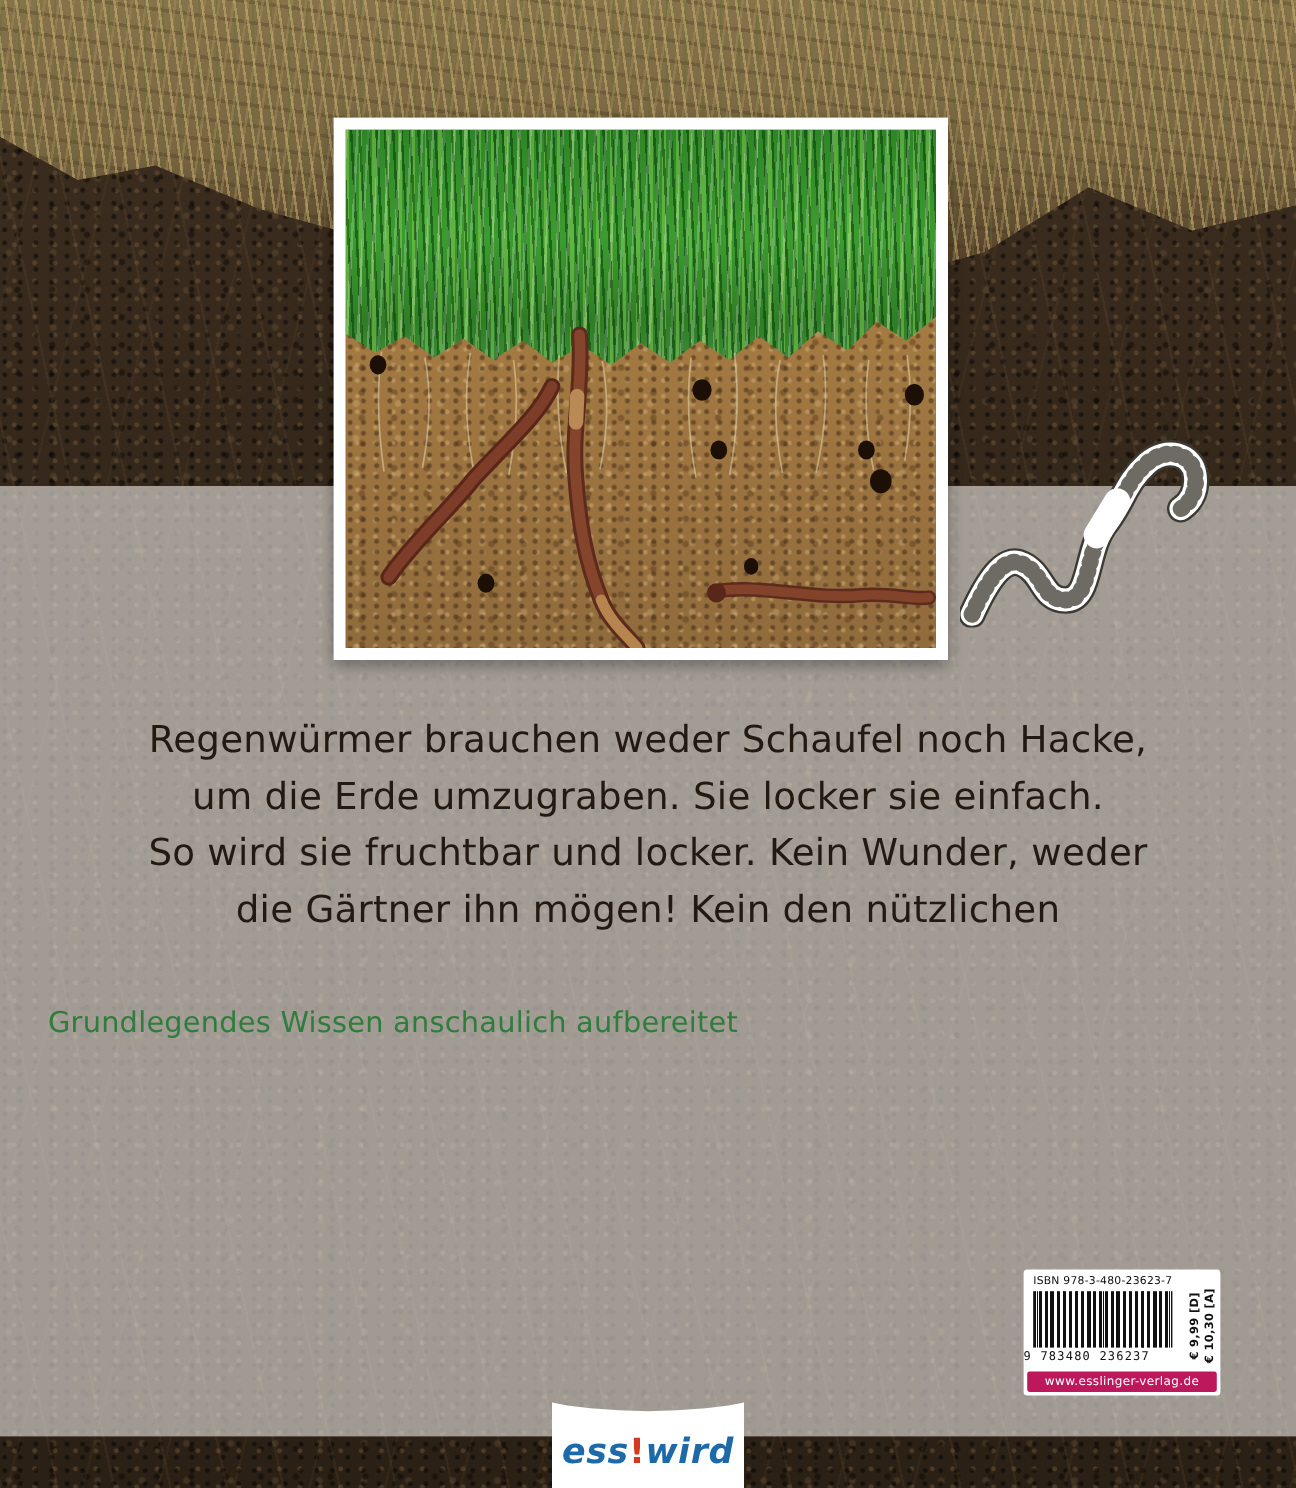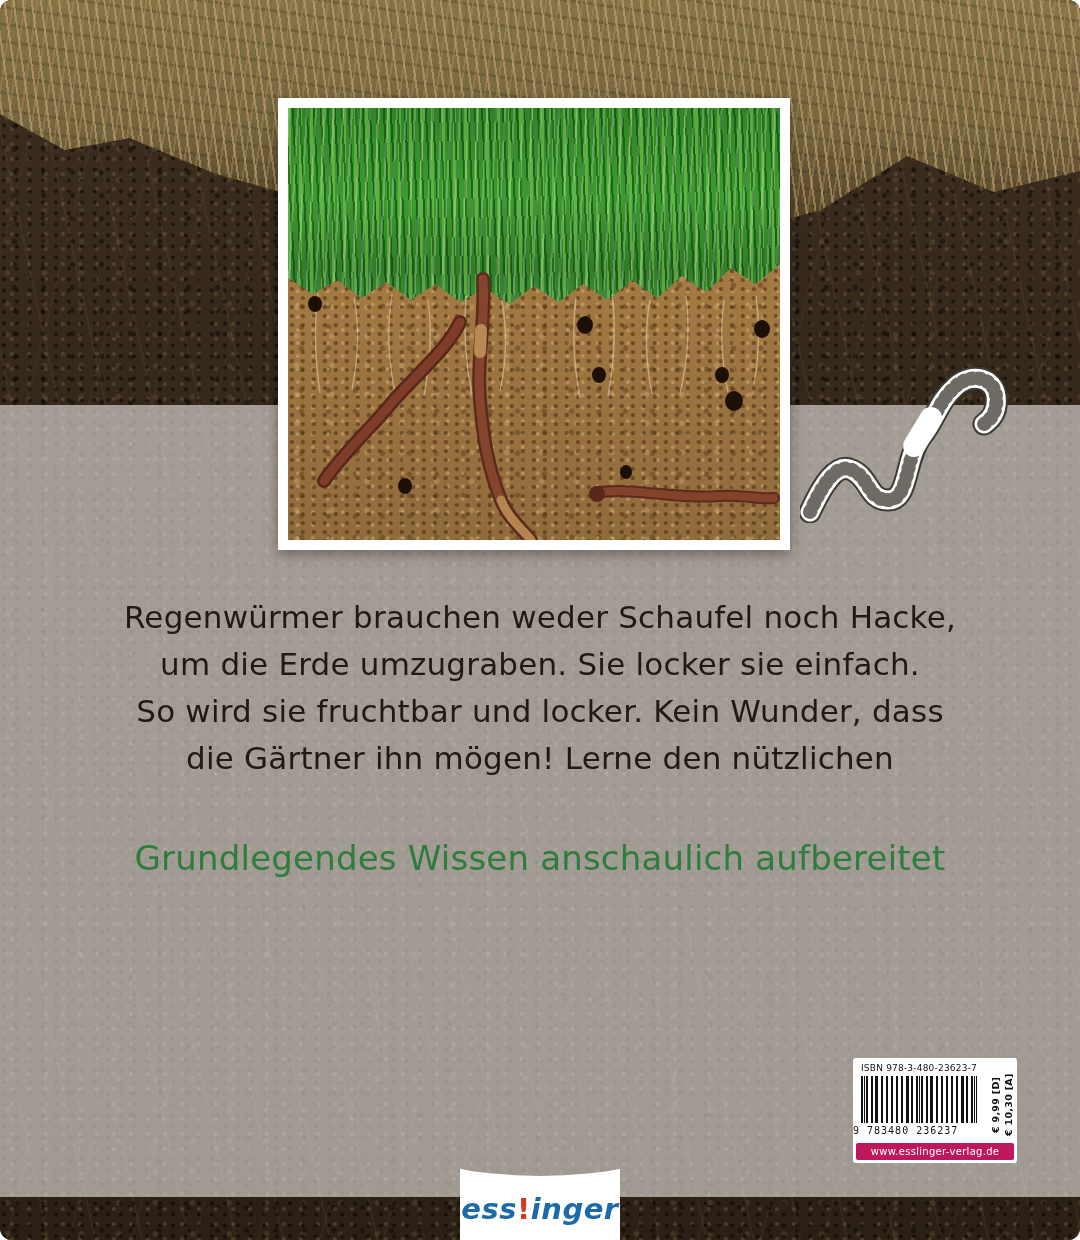--- a/index.html
+++ b/index.html
@@ -1,18 +1,18 @@
 <!DOCTYPE html>
 <html><head>
 <meta charset="utf-8">
 <style>
   html,body{margin:0;padding:0;}
   .cover{
     position:relative;width:1080px;height:1240px;overflow:hidden;
-    font-family:"DejaVu Sans",sans-serif;background:#31251a;border-radius:12px;
+    font-family:"DejaVu Sans",sans-serif;background:#31251a;
   }
   
   .soil-bg{
     position:absolute;inset:0;z-index:0;
     background-image:
       repeating-linear-gradient(78deg, rgba(150,120,82,.10) 0 2px, rgba(0,0,0,0) 2px 46px),
       repeating-linear-gradient(104deg, rgba(120,95,62,.10) 0 2px, rgba(0,0,0,0) 2px 61px),
       radial-gradient(circle at 30% 40%, rgba(0,0,0,.48) 0 1.5px, rgba(0,0,0,0) 2.5px),
       radial-gradient(circle at 70% 60%, rgba(118,92,60,.45) 0 1.5px, rgba(0,0,0,0) 2.5px),
       radial-gradient(circle at 50% 50%, rgba(16,10,5,.55) 0 2px, rgba(0,0,0,0) 3.2px),
@@ -66,21 +66,21 @@
   .worm-sketch{position:absolute;left:800px;top:358px;width:220px;height:165px;z-index:4;}
   
   .body-text{
     position:absolute;left:40px;top:594px;width:1000px;z-index:3;
     text-align:center;font-size:31px;line-height:47px;color:#221911;
     letter-spacing:.2px;
   }
   .body-text span{display:block;}
   .highlight-text{
     position:absolute;left:40px;top:838px;width:1000px;z-index:3;
-    text-align:center;font-size:34px;color:#2e7d3c;letter-spacing:.2px;
+    font-size:24px;color:#2e7d3c;letter-spacing:.2px;
   }
   
   .isbn-sticker{
     position:absolute;left:853px;top:1058px;width:164px;height:105px;z-index:5;
     background:#fff;border-radius:3px;
   }
   .isbn-label{position:absolute;top:5px;left:8px;font-size:9px;color:#111;letter-spacing:.2px;}
   .barcode{
     position:absolute;left:8px;top:18px;width:116px;height:47px;
     background-image:
@@ -183,35 +183,35 @@
       <path d="M10,154 C22,128 36,104 52,112 C70,120 68,142 88,142 C110,142 104,100 122,78 C136,60 138,44 156,28 C172,14 194,20 196,38 C198,54 190,62 184,66" stroke="#3c3a34" stroke-width="23"></path>
       <path d="M10,154 C22,128 36,104 52,112 C70,120 68,142 88,142 C110,142 104,100 122,78 C136,60 138,44 156,28 C172,14 194,20 196,38 C198,54 190,62 184,66" stroke="#ffffff" stroke-width="19"></path>
       <path d="M10,154 C22,128 36,104 52,112 C70,120 68,142 88,142 C110,142 104,100 122,78 C136,60 138,44 156,28 C172,14 194,20 196,38 C198,54 190,62 184,66" stroke="#4a463e" stroke-width="14" stroke-dasharray="1.6 6.5" opacity="0.8"></path>
       <path d="M114,88 L131,60" stroke="#ffffff" stroke-width="22"></path>
     </g>
   </svg>
 
   <div class="body-text">
     <span>Regenwürmer brauchen weder Schaufel noch Hacke,</span>
     <span>um die Erde umzugraben. Sie locker sie einfach.</span>
-    <span>So wird sie fruchtbar und locker. Kein Wunder, dass</span>
-    <span>die Gärtner ihn mögen! Lerne den nützlichen</span>
+    <span>So wird sie fruchtbar und locker. Kein Wunder, weder</span>
+    <span>die Gärtner ihn mögen! Kein den nützlichen</span>
   </div>
   <div class="highlight-text">Grundlegendes Wissen anschaulich aufbereitet</div>
 
   <div class="isbn-sticker">
     <div class="isbn-label">ISBN 978-3-480-23623-7</div>
     <div class="barcode"></div>
     <div class="barcode-digits">9 783480 236237</div>
     <div class="price-col">
       <span>€ 9,99 [D]</span>
       <span>€ 10,30 [A]</span>
     </div>
     <div class="website-bar">www.esslinger-verlag.de</div>
   </div>
 
   <div class="publisher-box">
     <div class="publisher-logo">
-      <span>ess</span><span class="bang">!</span><span>inger</span>
+      <span>ess</span><span class="bang">!</span><span>wird</span>
     </div>
   </div>
 
 </div>
 
 </body></html>

